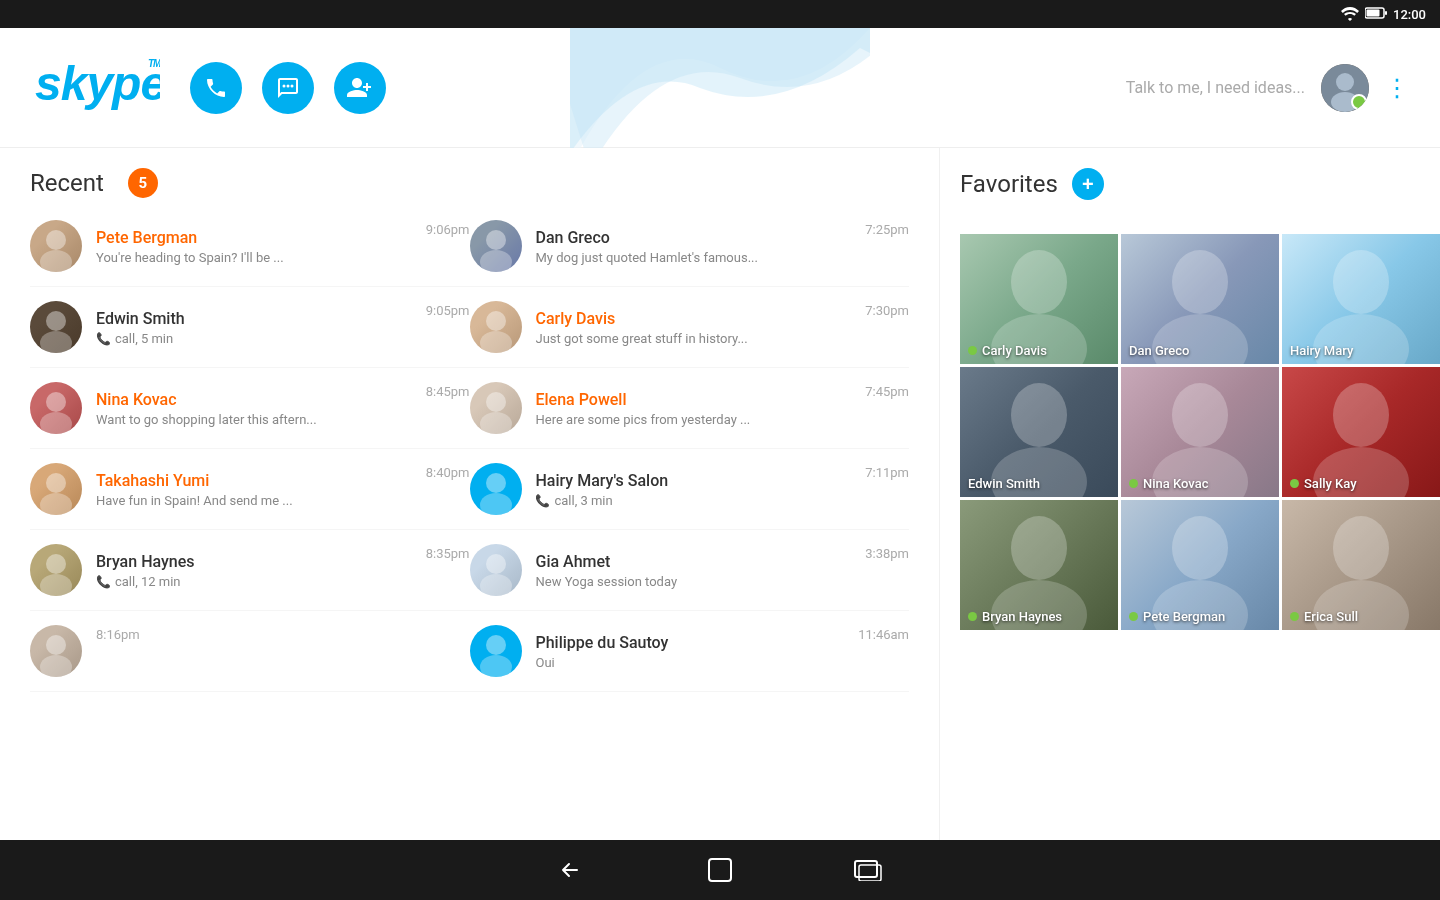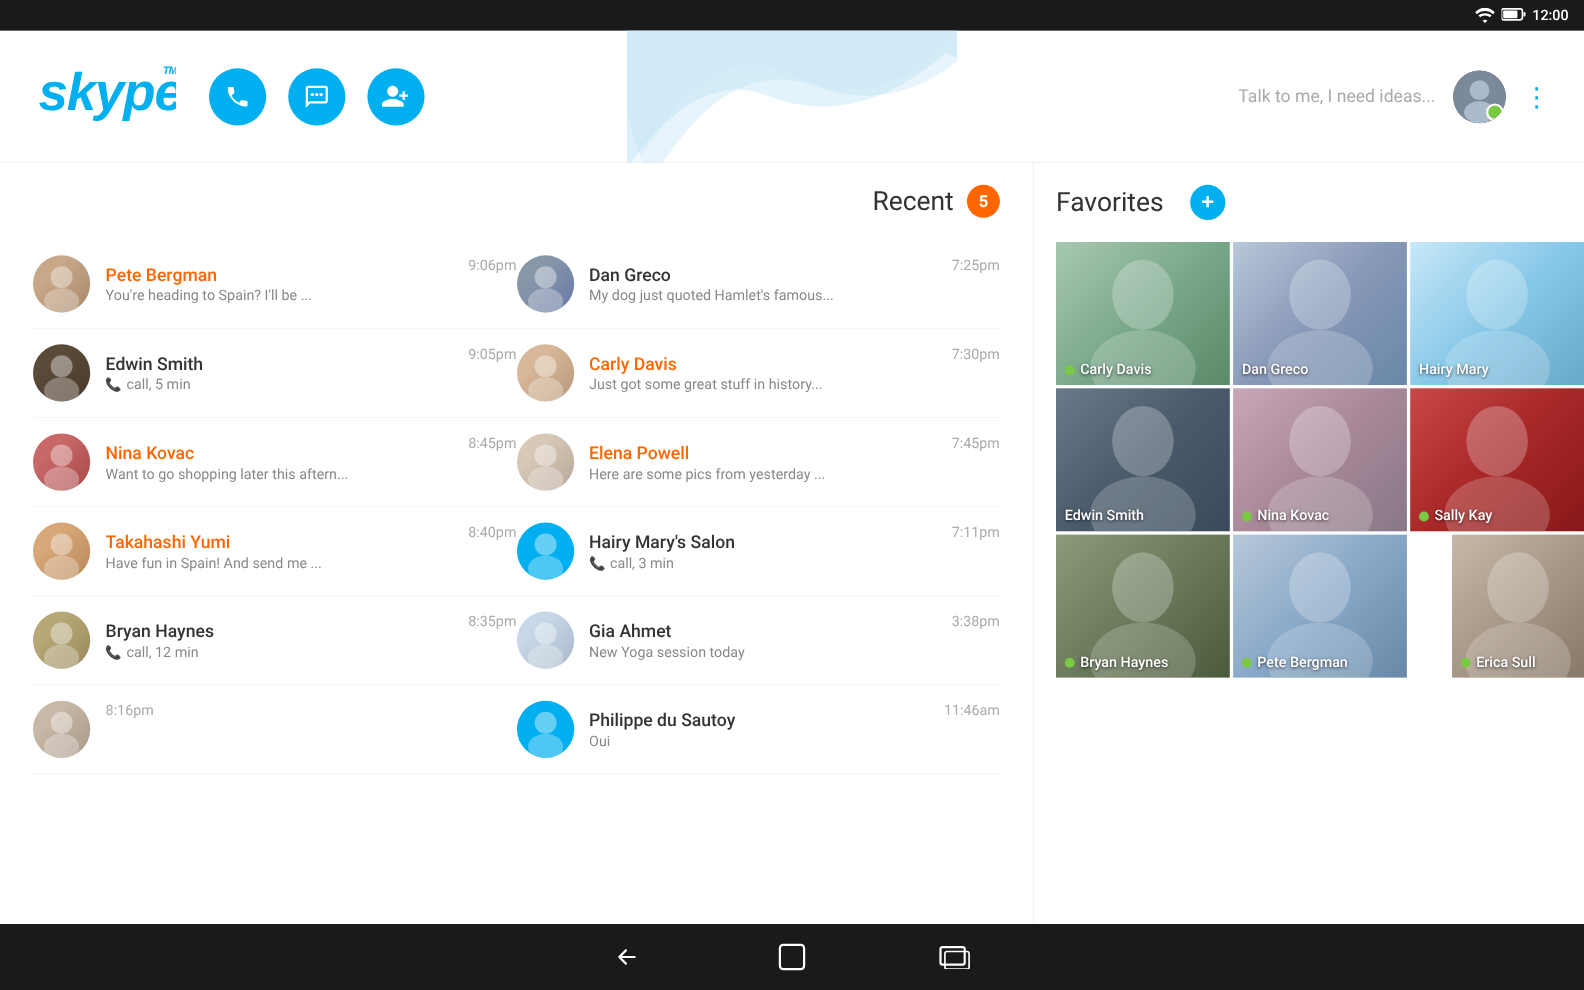--- a/index.html
+++ b/index.html
@@ -134,23 +134,22 @@
     
     .recent-panel {
       flex: 1;
       padding: 20px 30px;
       overflow-y: auto;
       border-right: 1px solid #f0f0f0;
     }
     .section-header {
       display: flex;
       align-items: center;
-      gap: 12px;
-      margin-bottom: 20px;
-      justify-content: flex-end;
+      gap: 24px;
+      margin-bottom: 8px;
     }
     .section-title {
       font-size: 24px;
       font-weight: 400;
       color: #333;
     }
     .badge {
       background: #FF6600;
       color: white;
       border-radius: 50%;
@@ -227,22 +226,22 @@
 
     
     .favorites-panel {
       width: 500px;
       padding: 20px 0 0 20px;
       flex-shrink: 0;
     }
     .favorites-header {
       display: flex;
       align-items: center;
-      gap: 24px;
-      margin-bottom: 20px;
+      gap: 14px;
+      margin-bottom: 34px;
       padding-right: 20px;
     }
     .favorites-title {
       font-size: 24px;
       font-weight: 400;
       color: #333;
     }
     .add-btn {
       width: 32px;
       height: 32px;
@@ -291,21 +290,21 @@
 
     
     .fav-carly { background: linear-gradient(135deg, #a8c8b0 0%, #7aa88a 50%, #5a8a6a 100%); }
     .fav-dan { background: linear-gradient(135deg, #b8c8d8 0%, #8898b8 50%, #6888a8 100%); }
     .fav-hairy { background: linear-gradient(135deg, #c8e8f8 0%, #88c8e8 50%, #68a8c8 100%); }
     .fav-edwin { background: linear-gradient(135deg, #6a7a8a 0%, #4a5a6a 50%, #3a4a5a 100%); }
     .fav-nina { background: linear-gradient(135deg, #c8a8b8 0%, #a88898 50%, #887888 100%); }
     .fav-sally { background: linear-gradient(135deg, #c84848 0%, #a82828 50%, #881818 100%); }
     .fav-bryan { background: linear-gradient(135deg, #8a9a7a 0%, #6a7a5a 50%, #4a5a3a 100%); }
     .fav-pete { background: linear-gradient(135deg, #b8c8d8 0%, #88a8c8 50%, #6888a8 100%); }
-    .fav-erica { background: linear-gradient(135deg, #c8b8a8 0%, #a89888 50%, #887868 100%); margin-left: 38px; }
+    .fav-erica { background: linear-gradient(135deg, #c8b8a8 0%, #a89888 50%, #887868 100%); }
 
     
     .bottom-nav {
       background: #1a1a1a;
       height: 60px;
       display: flex;
       align-items: center;
       justify-content: center;
       gap: 120px;
       flex-shrink: 0;

